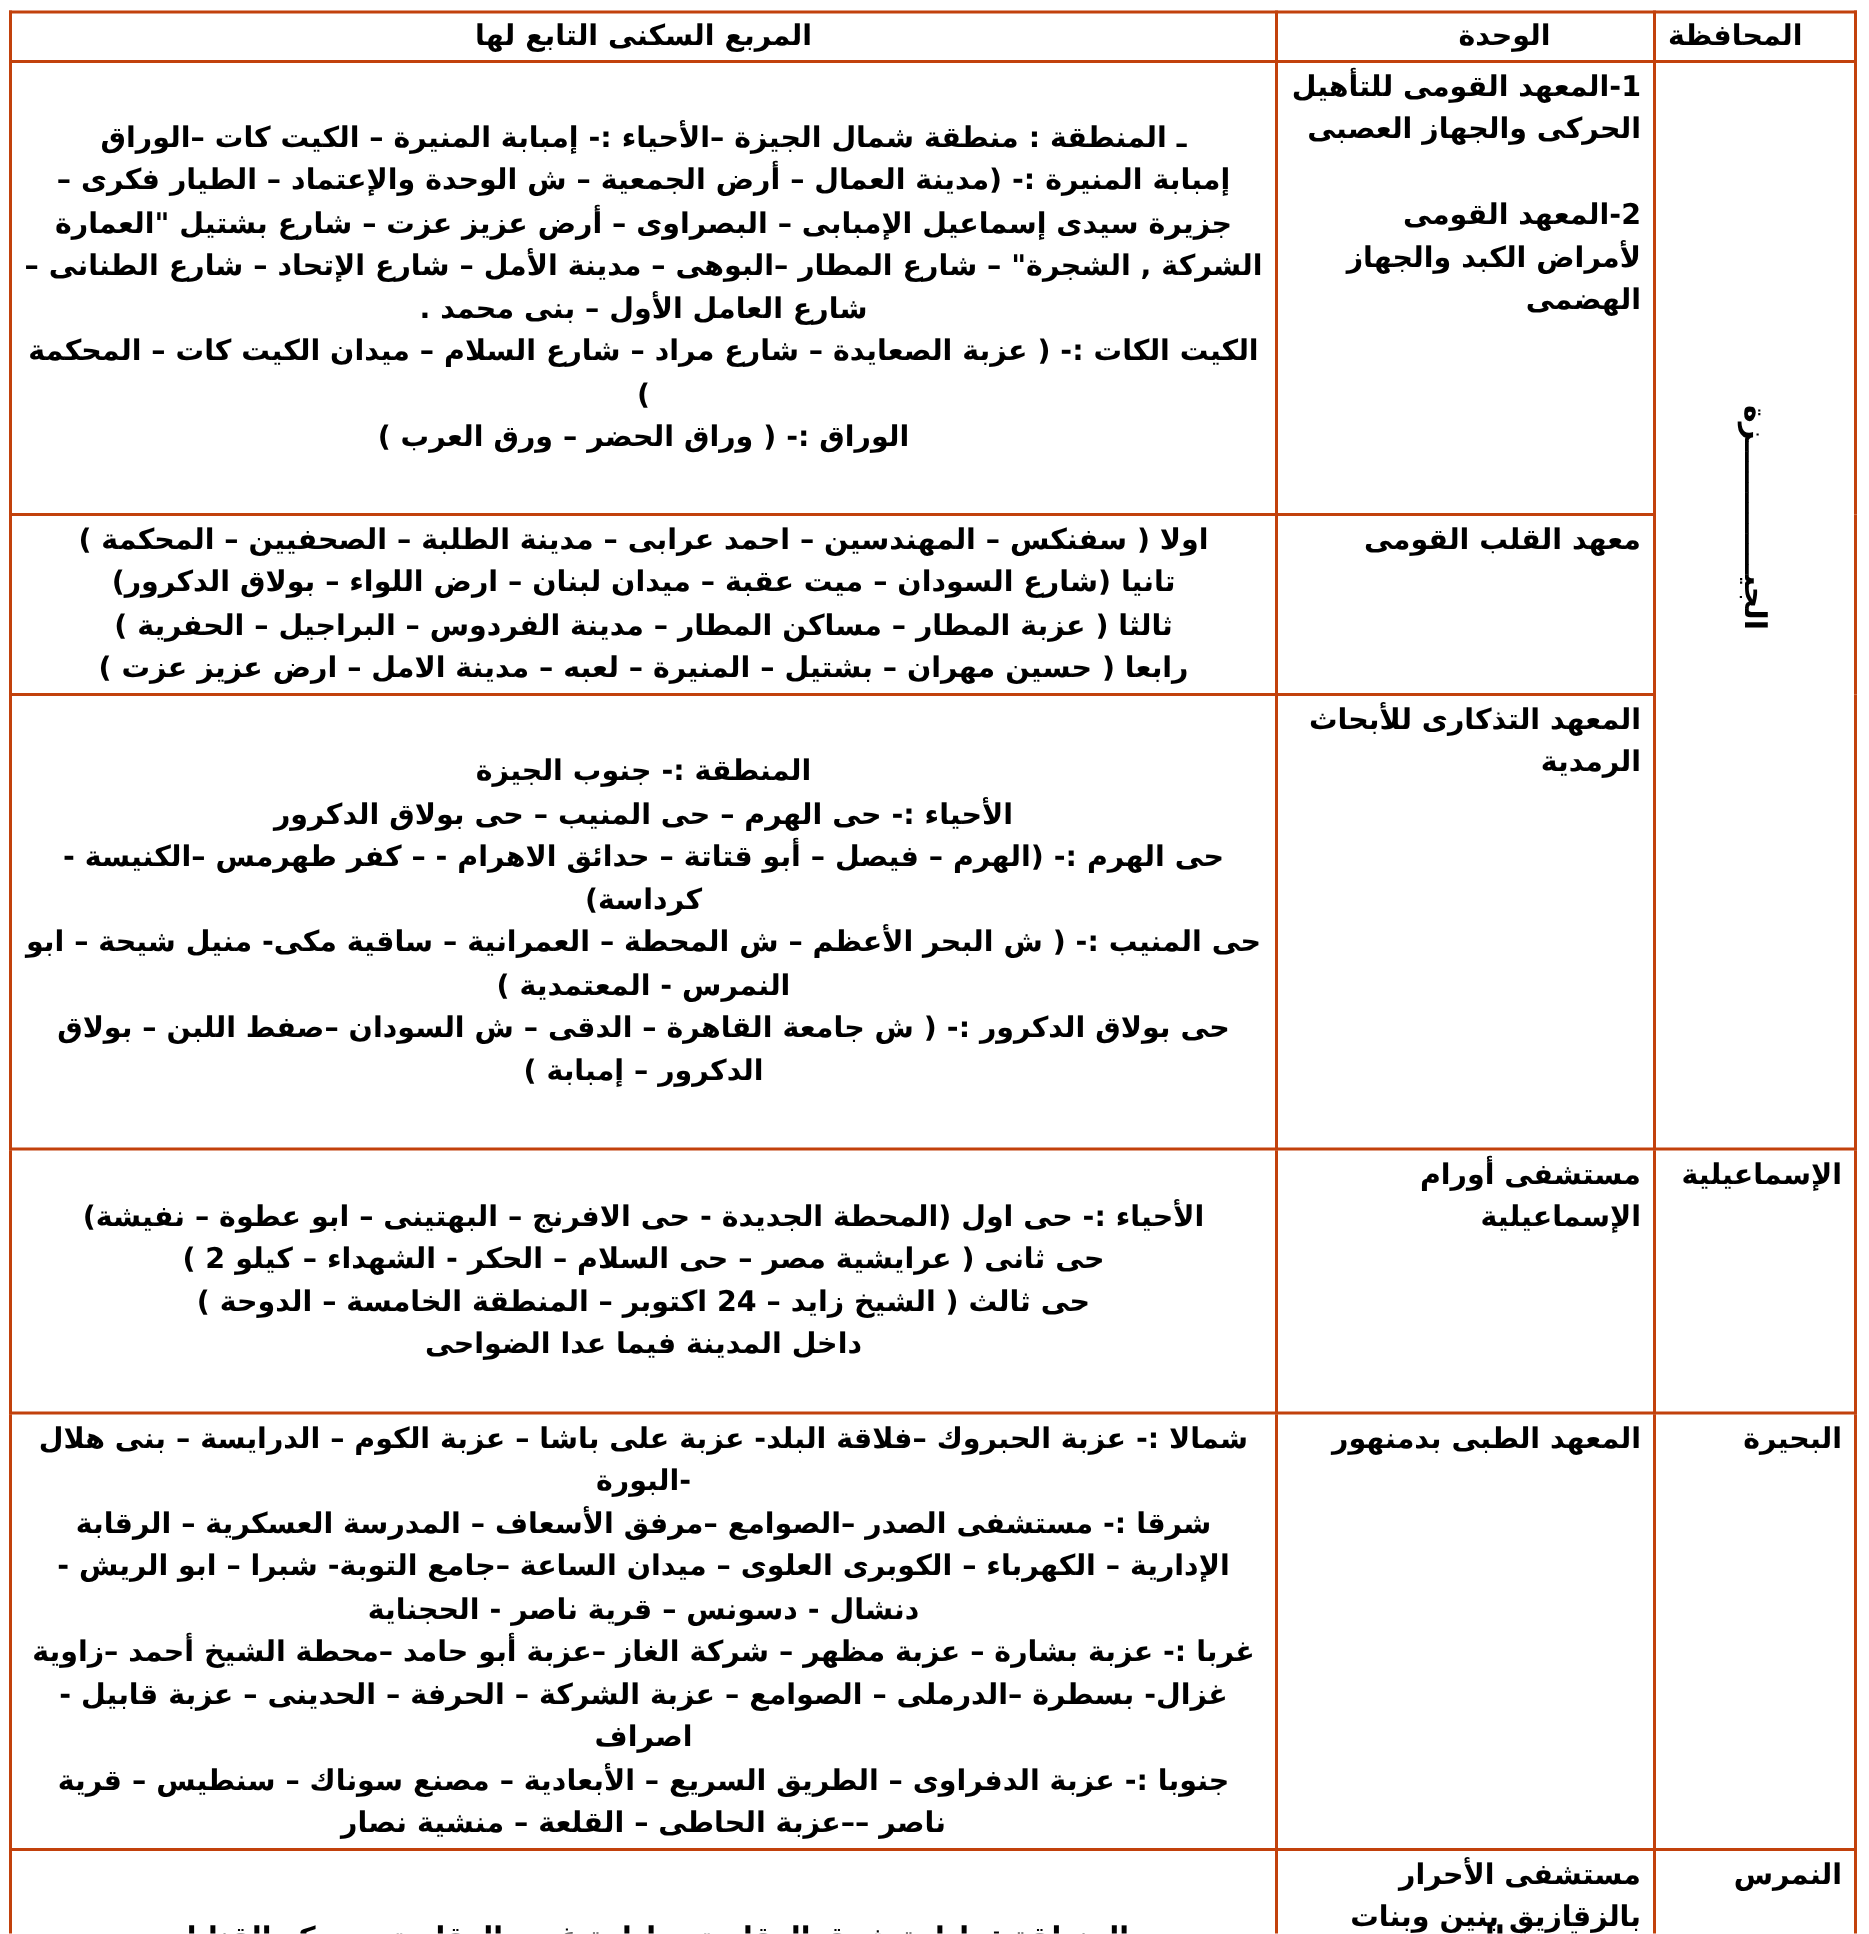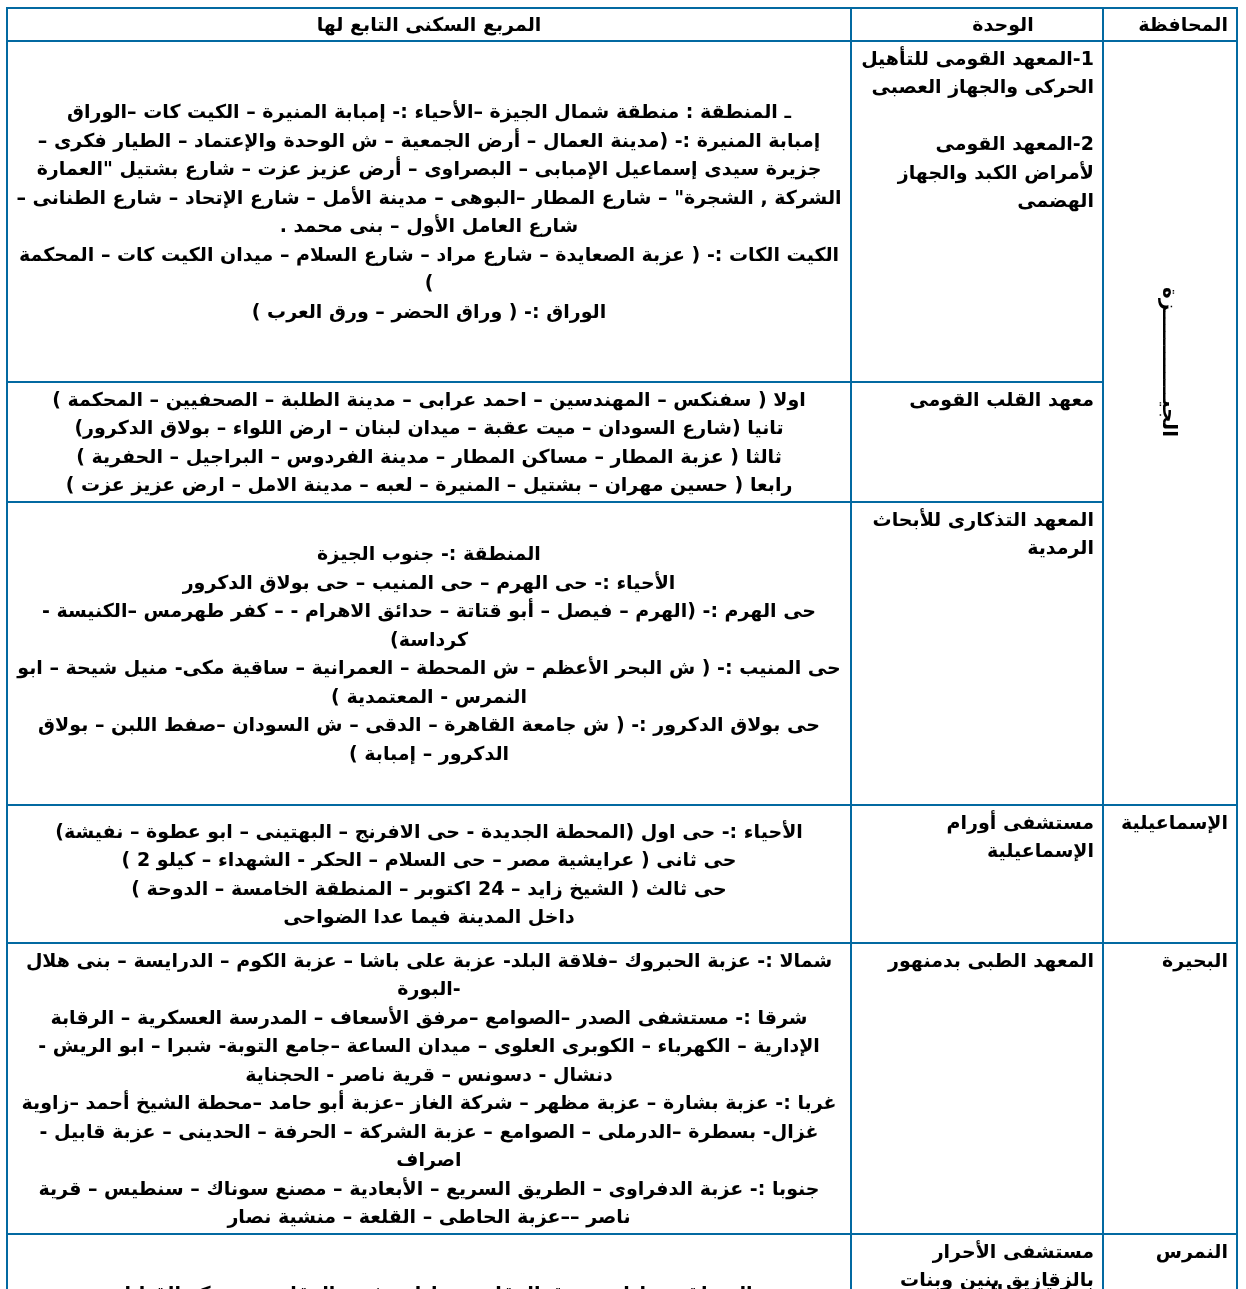--- a/index.html
+++ b/index.html
@@ -13,29 +13,29 @@
     position: relative;
     color: #000;
   }
   table.doc-table {
     border-collapse: collapse;
     table-layout: fixed;
     width: 1230px;
     margin: 7px 8px 0 8px;
   }
   .doc-table th, .doc-table td {
-    border: 2px solid #0369a1;
+    border: 2px solid #c2410c;
     padding: 2px 8px;
     vertical-align: top;
     font-weight: bold;
     font-size: 19px;
     line-height: 1.5;
   }
   .doc-table th { text-align: center; height: 30px; padding: 1px 8px; }
-  th.h-gov   { text-align: right; }
+  th.h-gov   { text-align: left; }
   th.h-unit  { text-align: right; padding-left: 60px; text-align: center; border-radius: 16px; }
   th.h-sq    { text-align: center; }
   td.cell    { white-space: pre-line; }
   td.sq      { vertical-align: middle; }
   td.sq-center { text-align: center; }
   td.sq-right  { text-align: center; }
   td.unit { text-align: right; }
   td.gov  { text-align: right; }
   td.gov-merged { position: relative; }
   .vtext {
@@ -70,21 +70,21 @@
       <th class="h-gov">المحافظة</th>
       <th class="h-unit">الوحدة</th>
       <th class="h-sq">المربع السكنى التابع لها</th>
     </tr>
   </thead>
   <tbody>
     <tr>
       <td class="gov gov-merged" rowspan="3">
         <span class="vtext">الجيـــــــــــــزة</span>
       </td>
-      <td class="cell unit" style="height:341px">1-المعهد القومى للتأهيل الحركى والجهاز العصبى
+      <td class="cell unit" style="height:302px">1-المعهد القومى للتأهيل الحركى والجهاز العصبى
 
 2-المعهد القومى لأمراض الكبد والجهاز الهضمى</td>
       <td class="cell sq sq-center">ـ المنطقة : منطقة شمال الجيزة –الأحياء :- إمبابة المنيرة – الكيت كات –الوراق
 إمبابة المنيرة :- (مدينة العمال – أرض الجمعية – ش الوحدة والإعتماد – الطيار فكرى – جزيرة سيدى إسماعيل الإمبابى – البصراوى – أرض عزيز عزت – شارع بشتيل "العمارة الشركة , الشجرة" – شارع المطار –البوهى – مدينة الأمل – شارع الإتحاد – شارع الطنانى – شارع العامل الأول – بنى محمد .
 الكيت الكات :- ( عزبة الصعايدة – شارع مراد – شارع السلام – ميدان الكيت كات – المحكمة )
 الوراق :- ( وراق الحضر – ورق العرب )</td>
     </tr>
     <tr>
       <td class="cell unit" style="height:96px">معهد القلب القومى</td>
       <td class="cell sq sq-center">اولا ( سفنكس – المهندسين – احمد عرابى – مدينة الطلبة – الصحفيين – المحكمة )
@@ -95,21 +95,21 @@
     <tr>
       <td class="cell unit" style="height:303px">المعهد التذكارى للأبحاث الرمدية</td>
       <td class="cell sq sq-right">المنطقة :- جنوب الجيزة
 الأحياء :- حى الهرم – حى المنيب – حى بولاق الدكرور
 حى الهرم :- (الهرم – فيصل – أبو قتاتة – حدائق الاهرام - – كفر طهرمس –الكنيسة - كرداسة)
 حى المنيب :- ( ش البحر الأعظم – ش المحطة – العمرانية – ساقية مكى- منيل شيحة – ابو النمرس - المعتمدية )
 حى بولاق الدكرور :- ( ش جامعة القاهرة – الدقى – ش السودان –صفط اللبن – بولاق الدكرور – إمبابة )</td>
     </tr>
     <tr>
       <td class="cell gov">الإسماعيلية</td>
-      <td class="cell unit" style="height:138px">مستشفى أورام الإسماعيلية</td>
+      <td class="cell unit" style="height:176px">مستشفى أورام الإسماعيلية</td>
       <td class="cell sq sq-right">الأحياء :- حى اول (المحطة الجديدة - حى الافرنج – البهتينى – ابو عطوة – نفيشة)
 حى ثانى ( عرايشية مصر – حى السلام – الحكر - الشهداء – كيلو 2 )
 حى ثالث ( الشيخ زايد – 24 اكتوبر – المنطقة الخامسة – الدوحة )
 داخل المدينة فيما عدا الضواحى</td>
     </tr>
     <tr>
       <td class="cell gov">البحيرة</td>
       <td class="cell unit" style="height:284px">المعهد الطبى بدمنهور</td>
       <td class="cell sq sq-center">شمالا :- عزبة الحبروك –فلاقة البلد- عزبة على باشا – عزبة الكوم – الدرايسة – بنى هلال -البورة
 شرقا :- مستشفى الصدر –الصوامع –مرفق الأسعاف – المدرسة العسكرية – الرقابة الإدارية – الكهرباء – الكوبرى العلوى – ميدان الساعة –جامع التوبة- شبرا – ابو الريش - دنشال - دسونس – قرية ناصر - الحجناية

